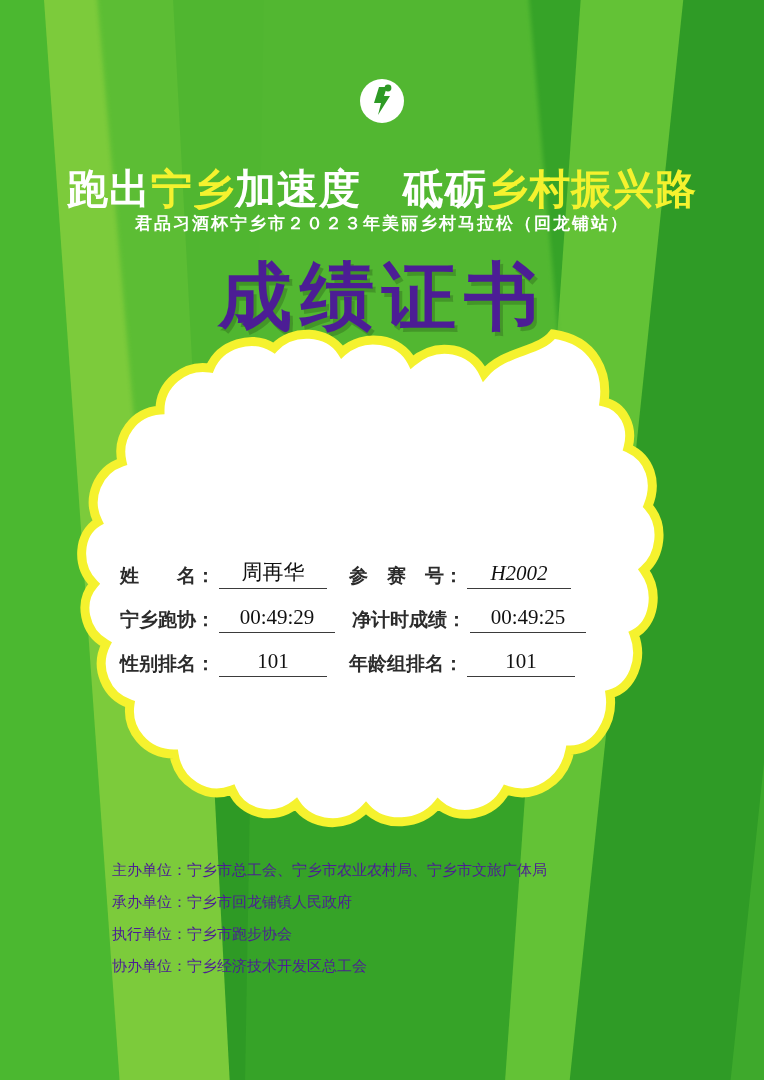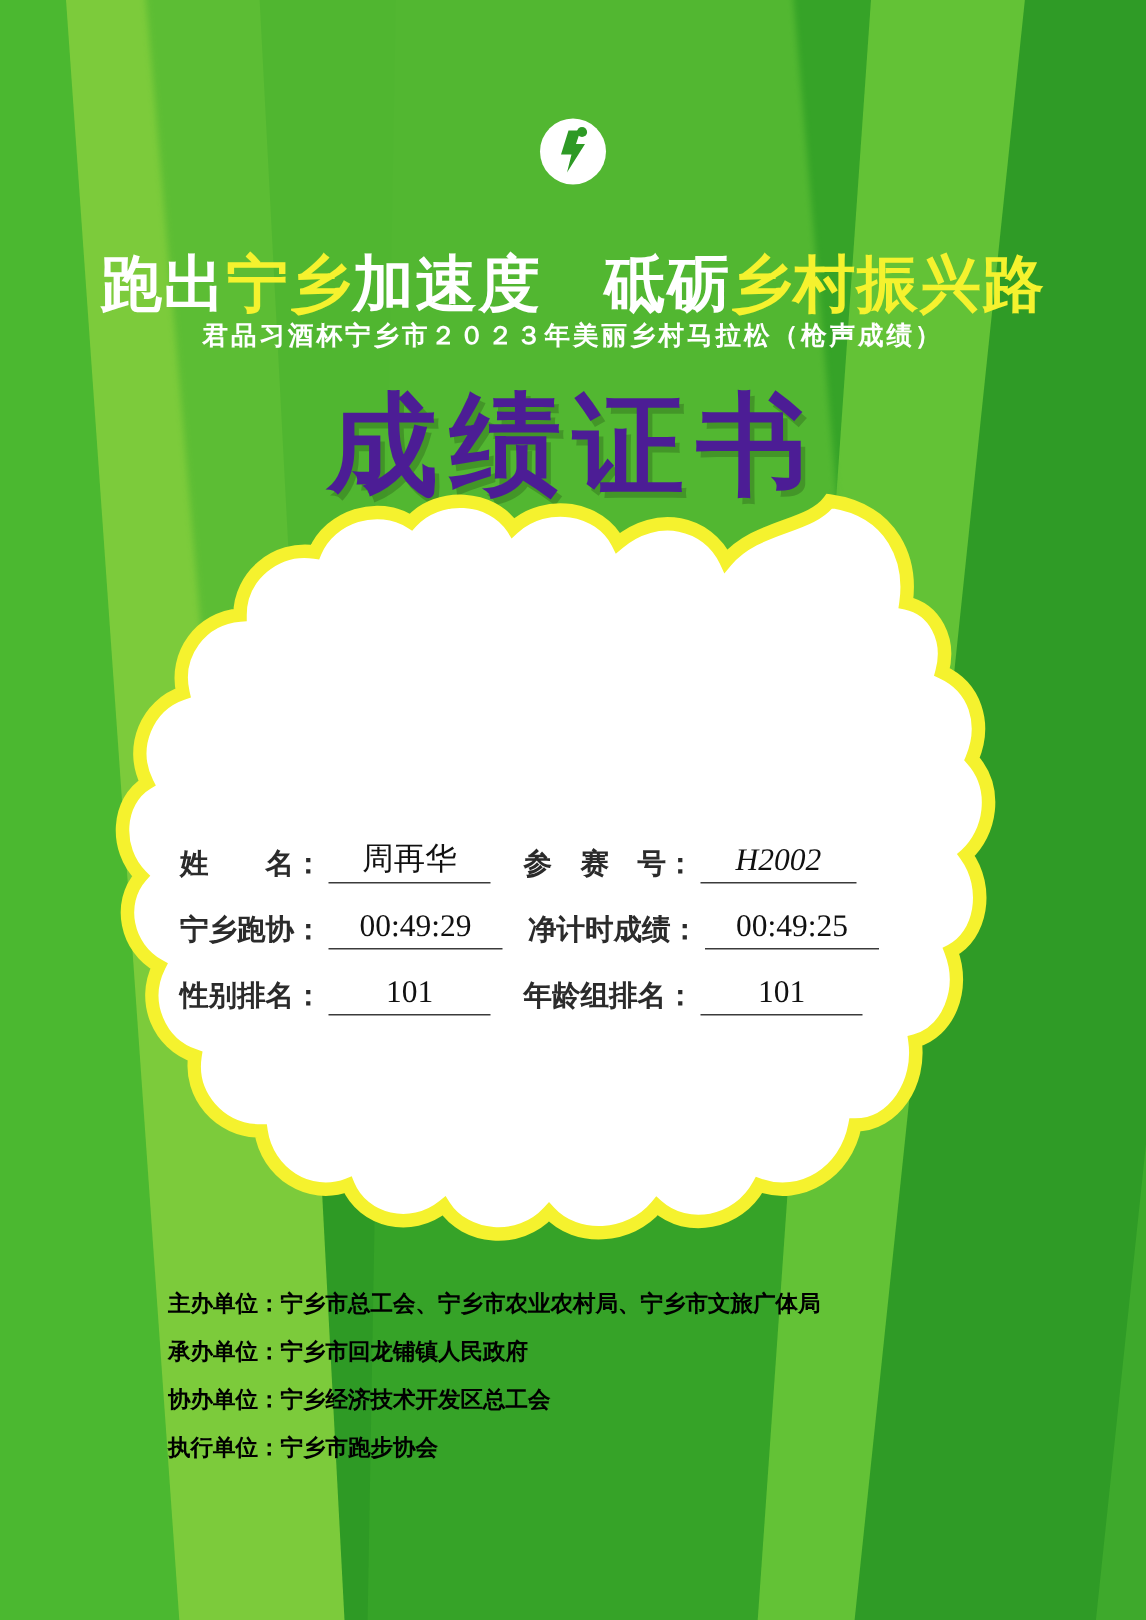--- a/index.html
+++ b/index.html
@@ -146,23 +146,23 @@
   .w-name  { min-width: 96px; }
   .w-bib   { min-width: 92px; font-style: italic; }
   .w-time  { min-width: 104px; }
   .w-rank  { min-width: 96px; }
   .gap { width: 18px; display: inline-block; }
 
   
   .orgs {
     position: absolute;
     left: 112px; top: 862px;
-    color: #000000;
+    color: #4c1d95;
     font-size: 15px;
-    font-weight: bold;
+    font-weight: normal;
     line-height: 1;
   }
   .org-line { display: flex; margin-bottom: 17px; }
   .org-label { white-space: nowrap; }
   .org-val { white-space: nowrap; }
 </style>
 </head>
 <body>
 
 <div id="certificate">
@@ -184,21 +184,21 @@
         <path d="M20 9 l8 0 -3 9 6 0 -12 19 3 -12 -7 0 z" fill="#2e9a25"></path>
         <circle cx="29" cy="10" r="3.4" fill="#2e9a25"></circle>
       </svg>
     </div>
   </div>
 
   <div class="headline">
     <span class="w">跑出</span><span class="y">宁乡</span><span class="w">加速度</span><span class="w">　</span><span class="w">砥砺</span><span class="y">乡村振兴路</span>
   </div>
 
-  <div class="subhead">君品习酒杯宁乡市２０２３年美丽乡村马拉松（枪声成绩）</div>
+  <div class="subhead">君品习酒杯宁乡市２０２３年美丽乡村马拉松（回龙铺站）</div>
 
   <div class="big-title">成绩证书</div>
 
   <div class="map-wrap">
     <svg viewBox="0 0 670 520" preserveAspectRatio="none">
       <path d="M505 4 C548 10 560 44 556 72 C575 76 586 96 580 118
                C602 128 610 152 600 176 C618 196 612 226 596 240
                C612 262 606 294 586 304 C596 330 584 358 562 364
                C566 392 548 420 522 420 C516 452 486 470 458 460
                C444 486 410 492 390 474 C372 496 336 498 318 478
@@ -240,22 +240,22 @@
   <div class="orgs">
     <div class="org-line">
       <span class="org-label">主办单位：</span>
       <span class="org-val">宁乡市总工会、宁乡市农业农村局、宁乡市文旅广体局</span>
     </div>
     <div class="org-line">
       <span class="org-label">承办单位：</span>
       <span class="org-val">宁乡市回龙铺镇人民政府</span>
     </div>
     <div class="org-line">
+      <span class="org-label">执行单位：</span>
+      <span class="org-val">宁乡市跑步协会</span>
+    </div>
+    <div class="org-line">
       <span class="org-label">协办单位：</span>
       <span class="org-val">宁乡经济技术开发区总工会</span>
     </div>
-    <div class="org-line">
-      <span class="org-label">执行单位：</span>
-      <span class="org-val">宁乡市跑步协会</span>
-    </div>
   </div>
 
 </div>
 
 </body></html>

